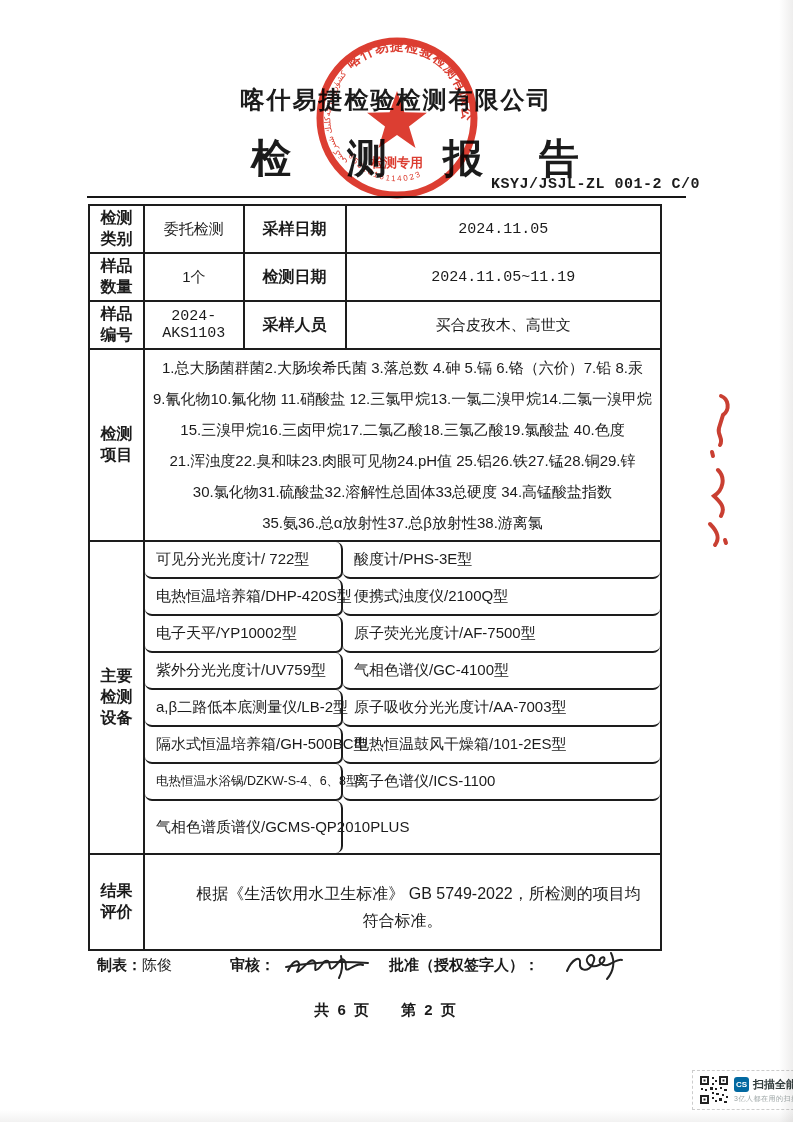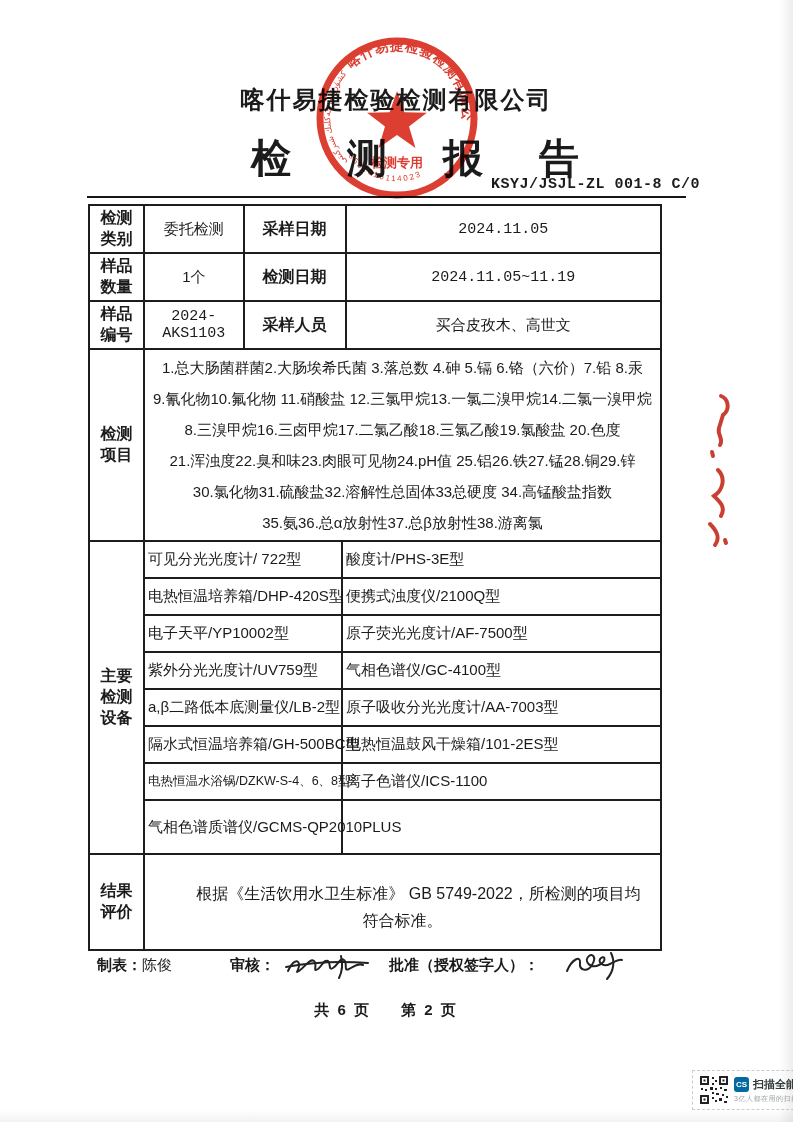--- a/index.html
+++ b/index.html
@@ -60,22 +60,22 @@
 
   
   td.items-cell { padding: 2px 8px; }
   .ti-line { line-height: 31px; font-size: 15px; white-space: nowrap; }
 
   
   td.equip-cell { padding: 0; }
   .equip-grid { display: grid; grid-template-columns: 198px 1fr; }
   .eq-cell {
     height: 37px; display: flex; align-items: center;
-    padding: 0 3px; font-size: 15px; text-align: left;
-    border-bottom: 2px solid #1d1d1d; white-space: nowrap;
+    padding: 0 11px; font-size: 15px; text-align: left;
+    border-bottom: 2px solid #1d1d1d; white-space: nowrap; border-radius: 7px;
   }
   .eq-c1 { border-right: 2px solid #1d1d1d; }
   .eq-small { font-size: 12.5px; }
   .eq-last { height: 52px; border-bottom: none; }
 
   
   td.result-cell { height: 96px; vertical-align: top; text-align: left; border-radius: 12px; }
   td.result-cell p { margin: 10px 12px 0 12px; text-indent: 2em; font-size: 16px; line-height: 27px; }
 
   
@@ -112,21 +112,21 @@
   .wm-name { font-size: 11px; font-weight: 700; color: #2f3a3a; white-space: nowrap; }
   .wm-tagline { font-size: 7px; color: #9aa3a3; white-space: nowrap; letter-spacing: 0.5px; }
 </style>
 </head>
 <body>
 
 <div class="page">
 
   <div class="company-name">喀什易捷检验检测有限公司</div>
   <div class="report-title">检测报告</div>
-  <div class="doc-number">KSYJ/JSJL-ZL 001-8 C/0</div>
+  <div class="doc-number">KSYJ/JSJL-ZL 001-2 C/0</div>
   <div class="top-rule"></div>
 
   <svg class="stamp" viewBox="0 0 172 170" xmlns="http://www.w3.org/2000/svg">
     <defs>
       <path id="arcZh" d="M 38 38 A 66 66 0 0 1 152 86" fill="none"></path>
       <path id="arcUy" d="M 39 132 A 66 66 0 0 1 35 42" fill="none"></path>
       <path id="arcNum" d="M 29 107 A 60 60 0 0 0 143 107" fill="none"></path>
     </defs>
     <circle cx="86" cy="85" r="77" fill="none" stroke="#d8291b" stroke-width="7"></circle>
     <path fill="#d8291b" d="M86 58 L93.4 79.3 L115.9 79.7 L98 93.4 L104.5 115 L86 102 L67.5 115 L74 93.4 L56.1 79.7 L78.6 79.3 Z"></path>
@@ -161,21 +161,21 @@
       <td class="c2 mono">2024-AKS1103</td>
       <td class="c3">采样人员</td>
       <td class="c4">买合皮孜木、高世文</td>
     </tr>
 
     <tr>
       <td class="lbl">检测项目</td>
       <td colspan="3" class="items-cell">
         <div class="ti-line">1.总大肠菌群菌2.大肠埃希氏菌 3.落总数  4.砷 5.镉 6.铬（六价）7.铅 8.汞</div>
         <div class="ti-line">9.氰化物10.氟化物 11.硝酸盐 12.三氯甲烷13.一氯二溴甲烷14.二氯一溴甲烷</div>
-        <div class="ti-line">8.三溴甲烷16.三卤甲烷17.二氯乙酸18.三氯乙酸19.氯酸盐 20.色度</div>
+        <div class="ti-line">15.三溴甲烷16.三卤甲烷17.二氯乙酸18.三氯乙酸19.氯酸盐 40.色度</div>
         <div class="ti-line">21.浑浊度22.臭和味23.肉眼可见物24.pH值 25.铝26.铁27.锰28.铜29.锌</div>
         <div class="ti-line">30.氯化物31.硫酸盐32.溶解性总固体33总硬度 34.高锰酸盐指数</div>
         <div class="ti-line">35.氨36.总α放射性37.总β放射性38.游离氯</div>
       </td>
     </tr>
 
     <tr>
       <td class="lbl">主要检测设备</td>
       <td colspan="3" class="equip-cell">
         <div class="equip-grid">

